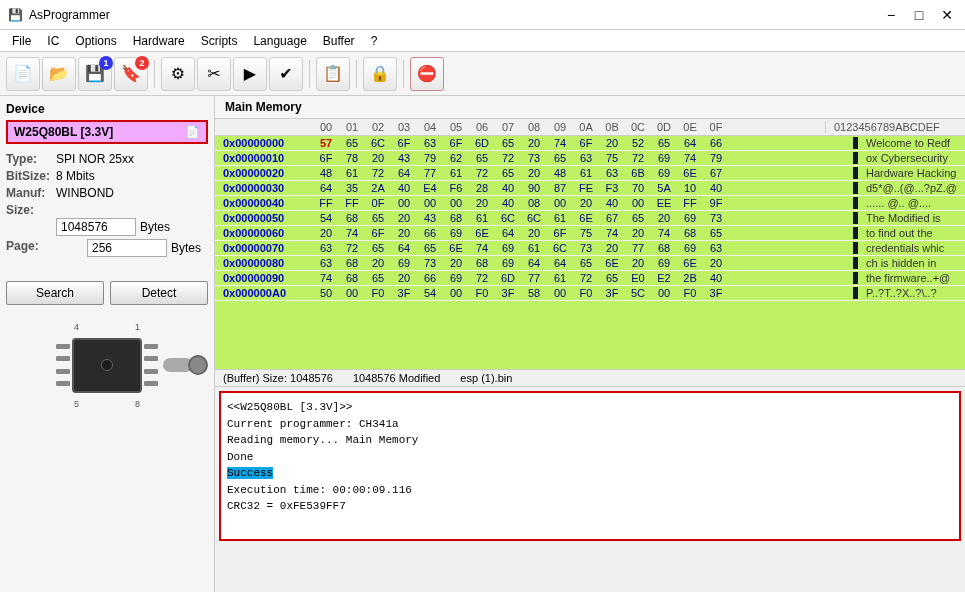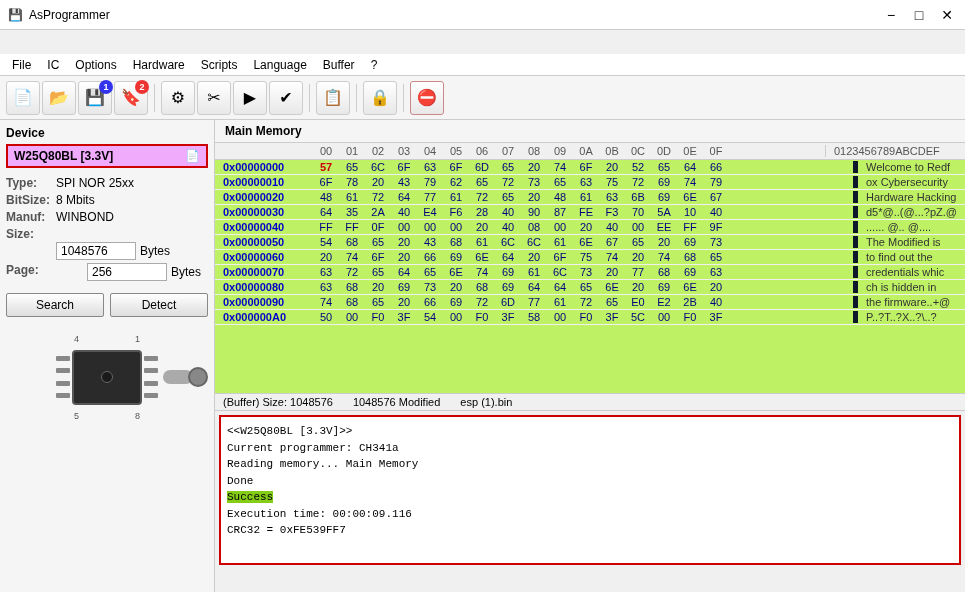--- a/index.html
+++ b/index.html
@@ -42,21 +42,20 @@
       align-items: center;
       justify-content: center;
     }
     .menu-bar {
       background: #fff;
       border-bottom: 1px solid #ccc;
       display: flex;
       align-items: center;
       padding: 2px 4px;
       height: 22px;
-      margin-top: 24px;
     }
     .menu-item {
       padding: 2px 8px;
       cursor: pointer;
       font-size: 12px;
       border-radius: 2px;
     }
     .toolbar {
       background: #f5f5f5;
       border-bottom: 1px solid #ccc;
@@ -125,21 +124,21 @@
     .size-input {
       border: 1px solid #aaa;
       background: white;
       padding: 1px 4px;
       font-size: 12px;
       width: 80px;
     }
     .search-detect {
       display: flex;
       gap: 6px;
-      margin-top: 4px;
+      margin-top: 16px;
     }
     .btn-action {
       flex: 1;
       padding: 4px 8px;
       border: 1px solid #888;
       background: linear-gradient(to bottom, #fff, #ddd);
       cursor: pointer;
       font-size: 12px;
       border-radius: 2px;
     }
@@ -253,21 +252,21 @@
       border: 2px solid #cc0000;
       margin: 4px;
       padding: 6px;
       font-family: 'Courier New', monospace;
       font-size: 11px;
       height: 150px;
       overflow-y: auto;
     }
     .log-line { line-height: 1.5; }
     .log-success {
-      background: #84cc16;
+      background: #0ea5e9;
       color: black;
       display: inline;
     }
     .tooltip-badge {
       position: absolute;
       top: -2px;
       right: -2px;
       background: #ee3333;
       color: white;
       border-radius: 50%;

